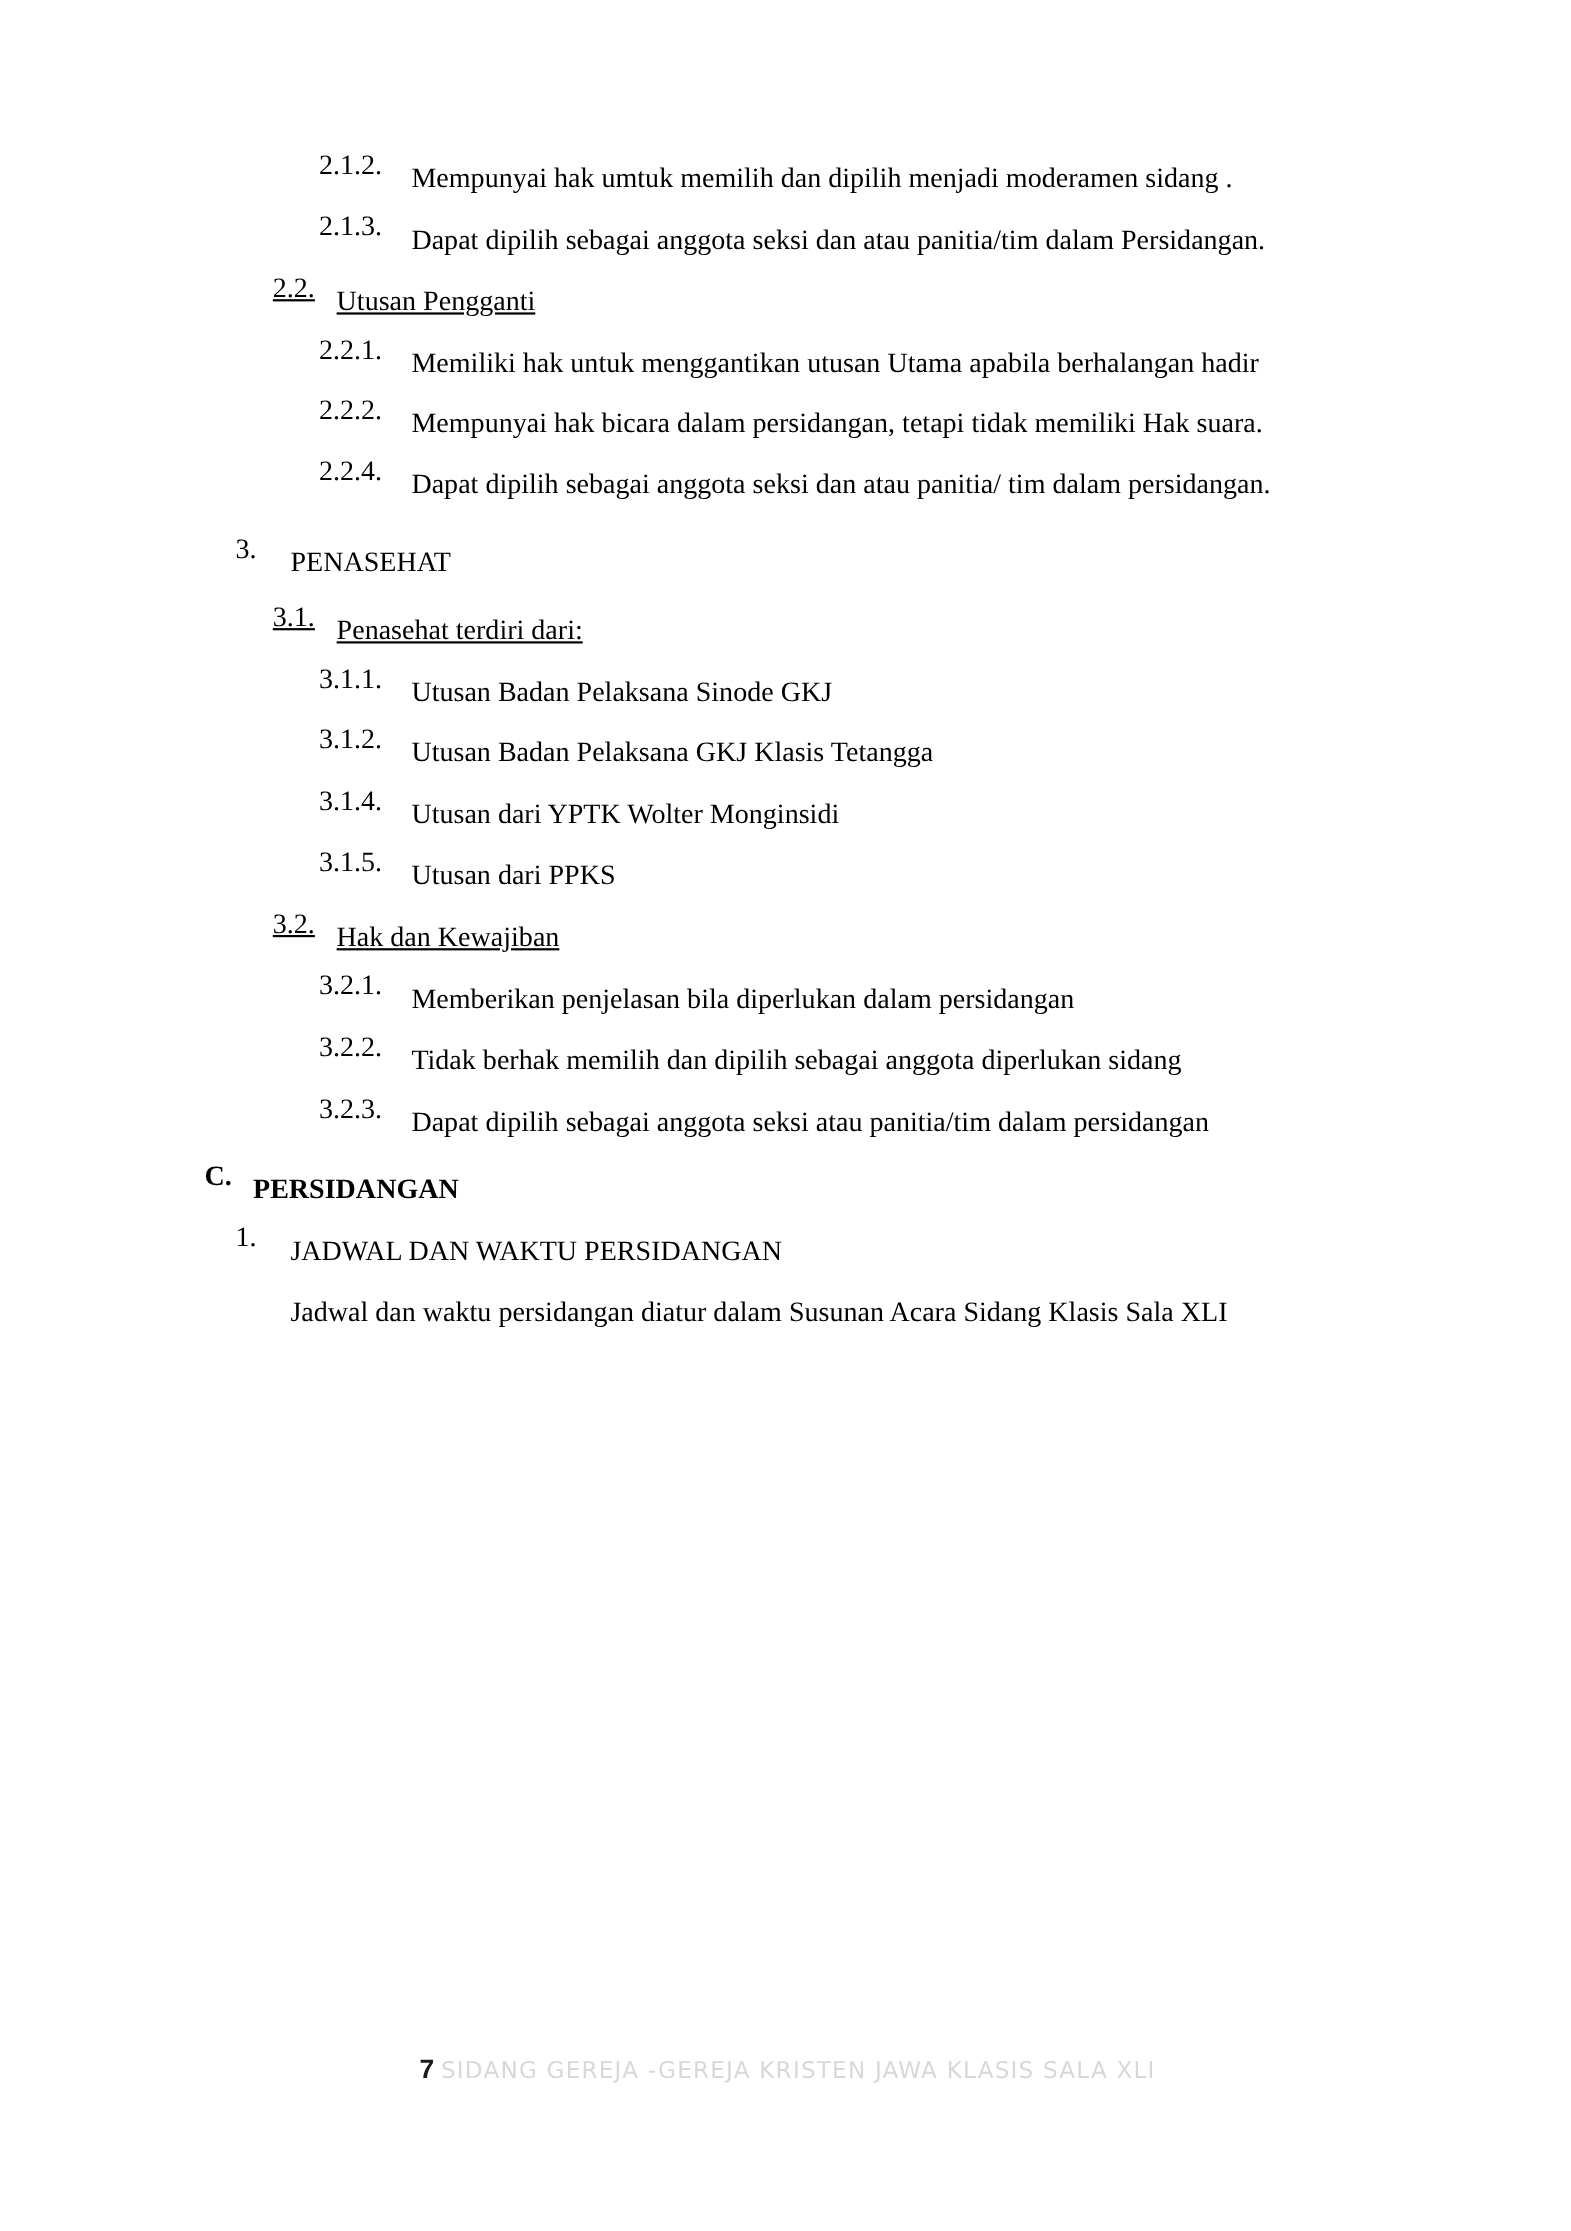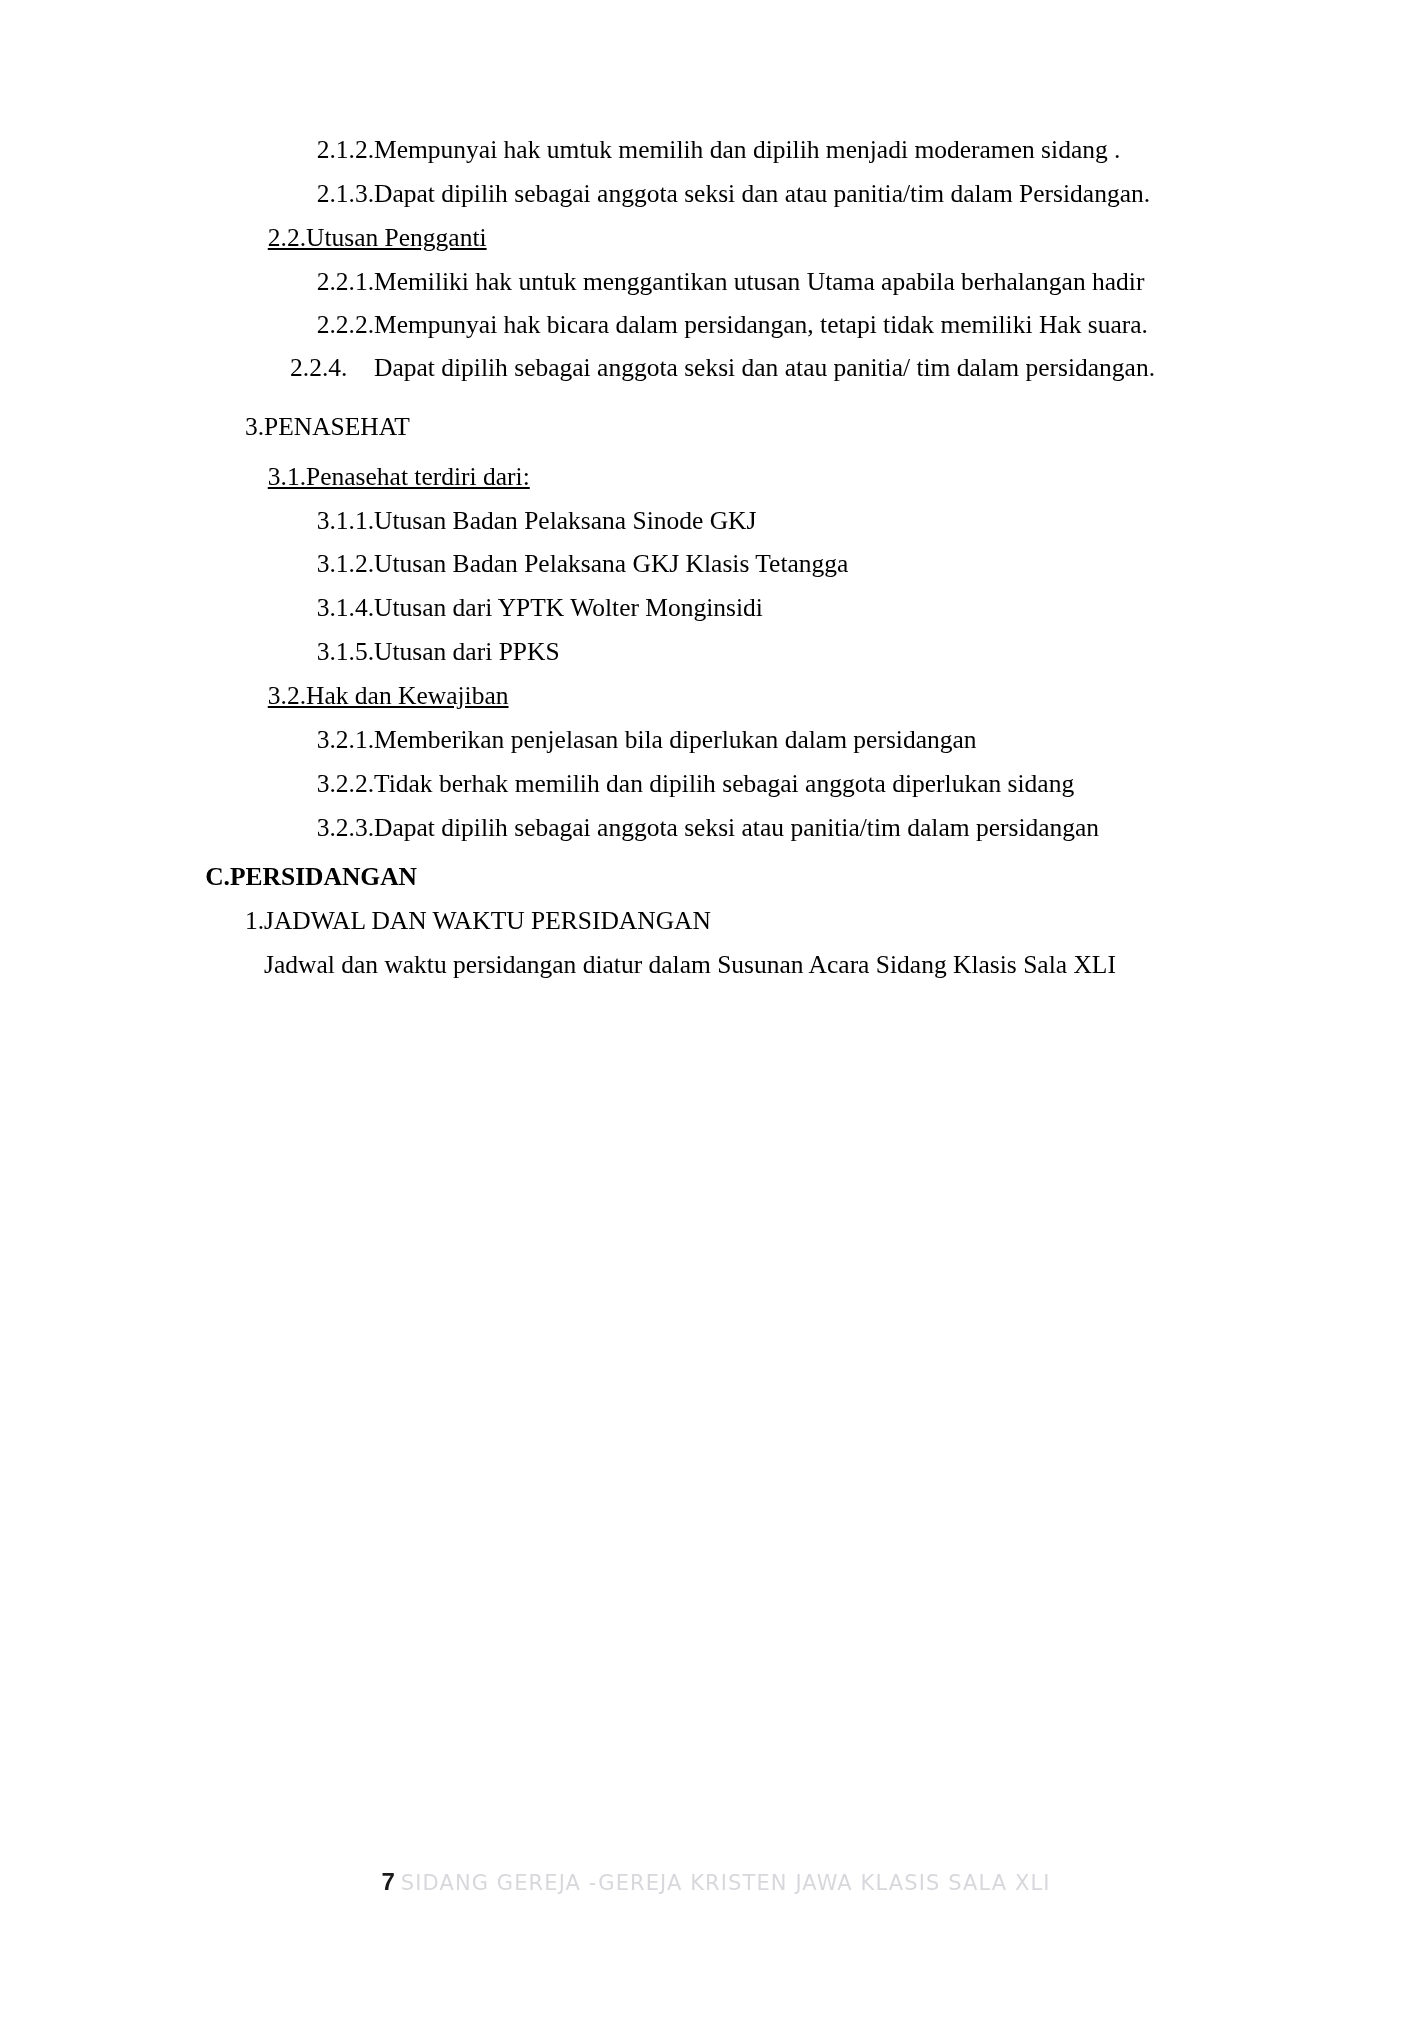--- a/index.html
+++ b/index.html
@@ -43,25 +43,26 @@
   }
 
   .num {
     flex: 0 0 auto;
     white-space: pre;
     text-align: left;
   }
 
   .txt {
     flex: 1 1 auto;
+    margin-top: 12px;
   }
 
   
   .lh-double .txt,
-  .lh-double .num { line-height: 1.72; text-align: right; }
+  .lh-double .num { line-height: 1.72; }
   .lh-single .txt,
   .lh-single .num { line-height: 1.16; }
 
   .just .txt { text-align: justify; text-align-last: left; }
   .left .txt { text-align: left; }
 
   
   
   .lvl3 { margin-left: 104px; }
   .lvl3 > .num { width: 84px; }

